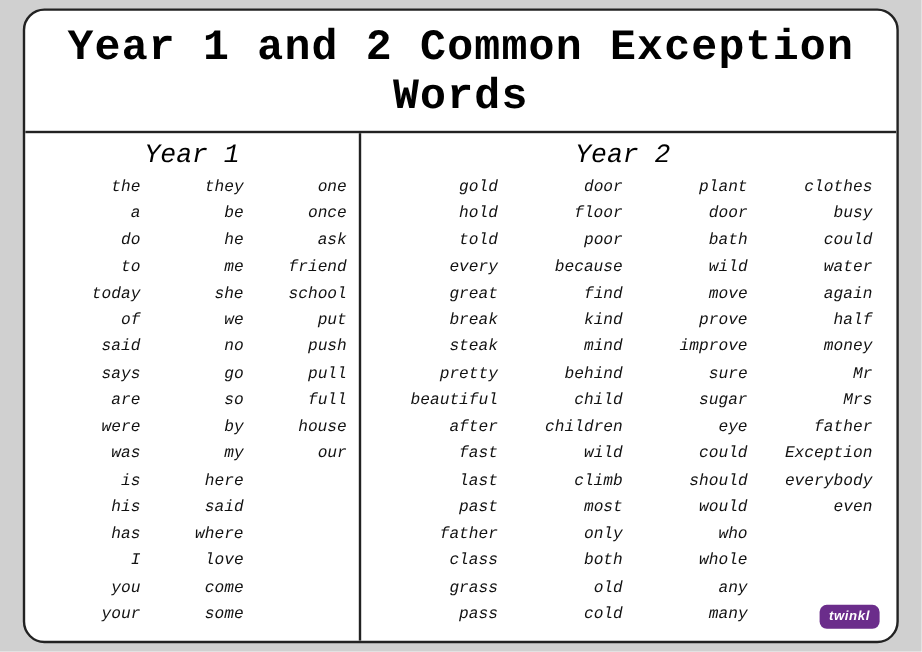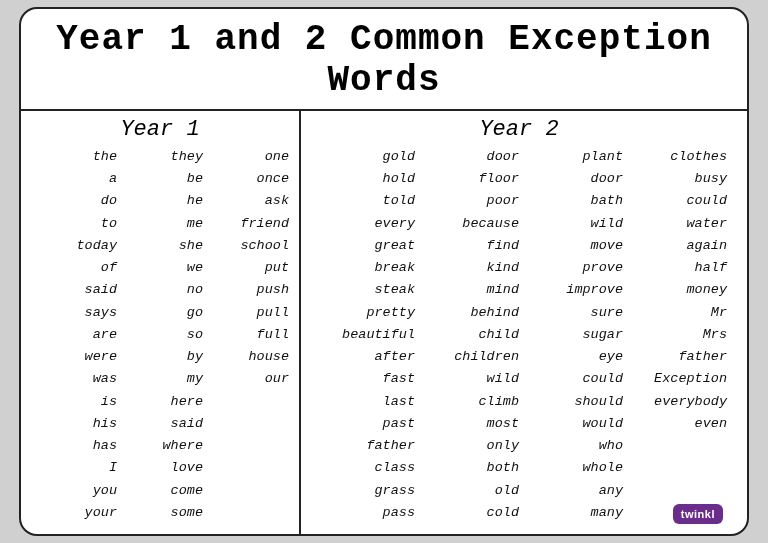--- a/index.html
+++ b/index.html
@@ -70,29 +70,30 @@
       font-family: 'Courier New', monospace;
       font-style: italic;
       font-size: 13.5px;
       line-height: 1.65;
       color: #111;
       white-space: nowrap;
     }
     .twinkl-badge {
       position: absolute;
       bottom: 10px;
-      right: 24px;
+      right: 14px;
       background: #6b2d8b;
       color: white;
       font-size: 11px;
       font-weight: bold;
       padding: 4px 8px;
       border-radius: 6px;
       font-family: Arial, sans-serif;
       letter-spacing: 0.5px;
+      font-style: italic;
     }
   </style>
 </head>
 <body>
 
 <div class="card">
   <div class="title-row">
     <h1>Year 1 and 2 Common Exception Words</h1>
   </div>
   <div class="columns">

